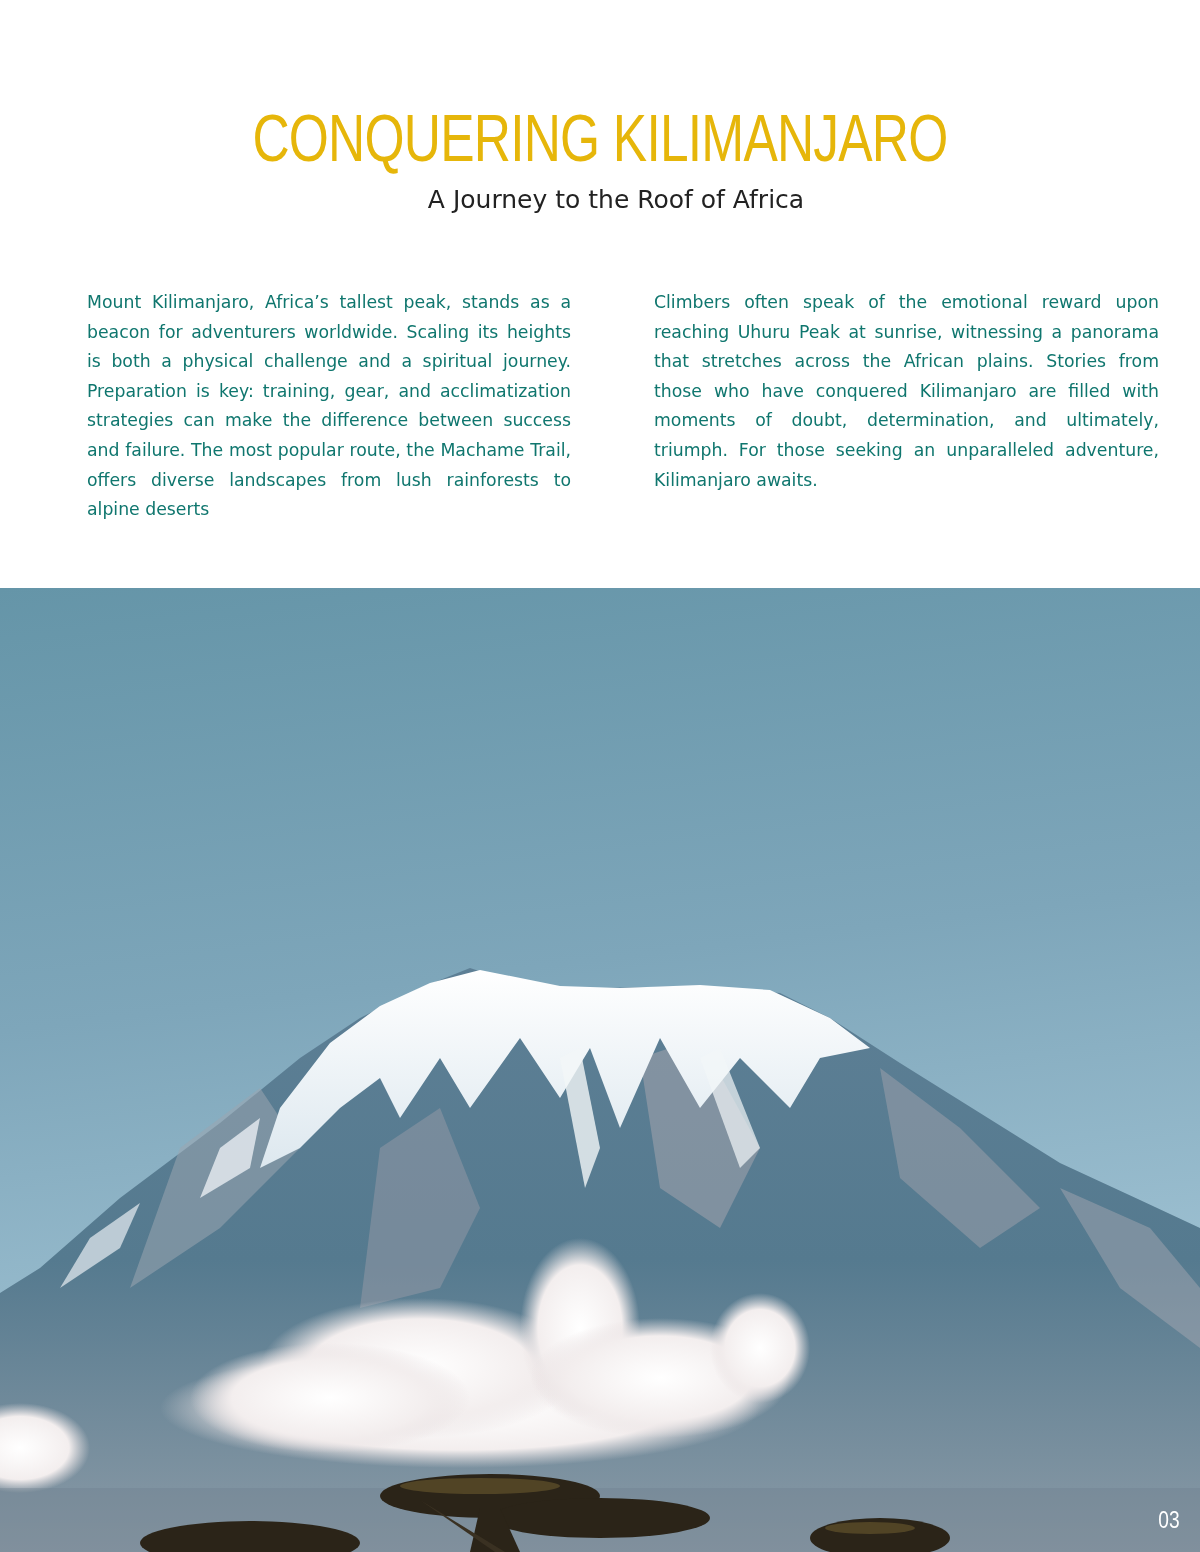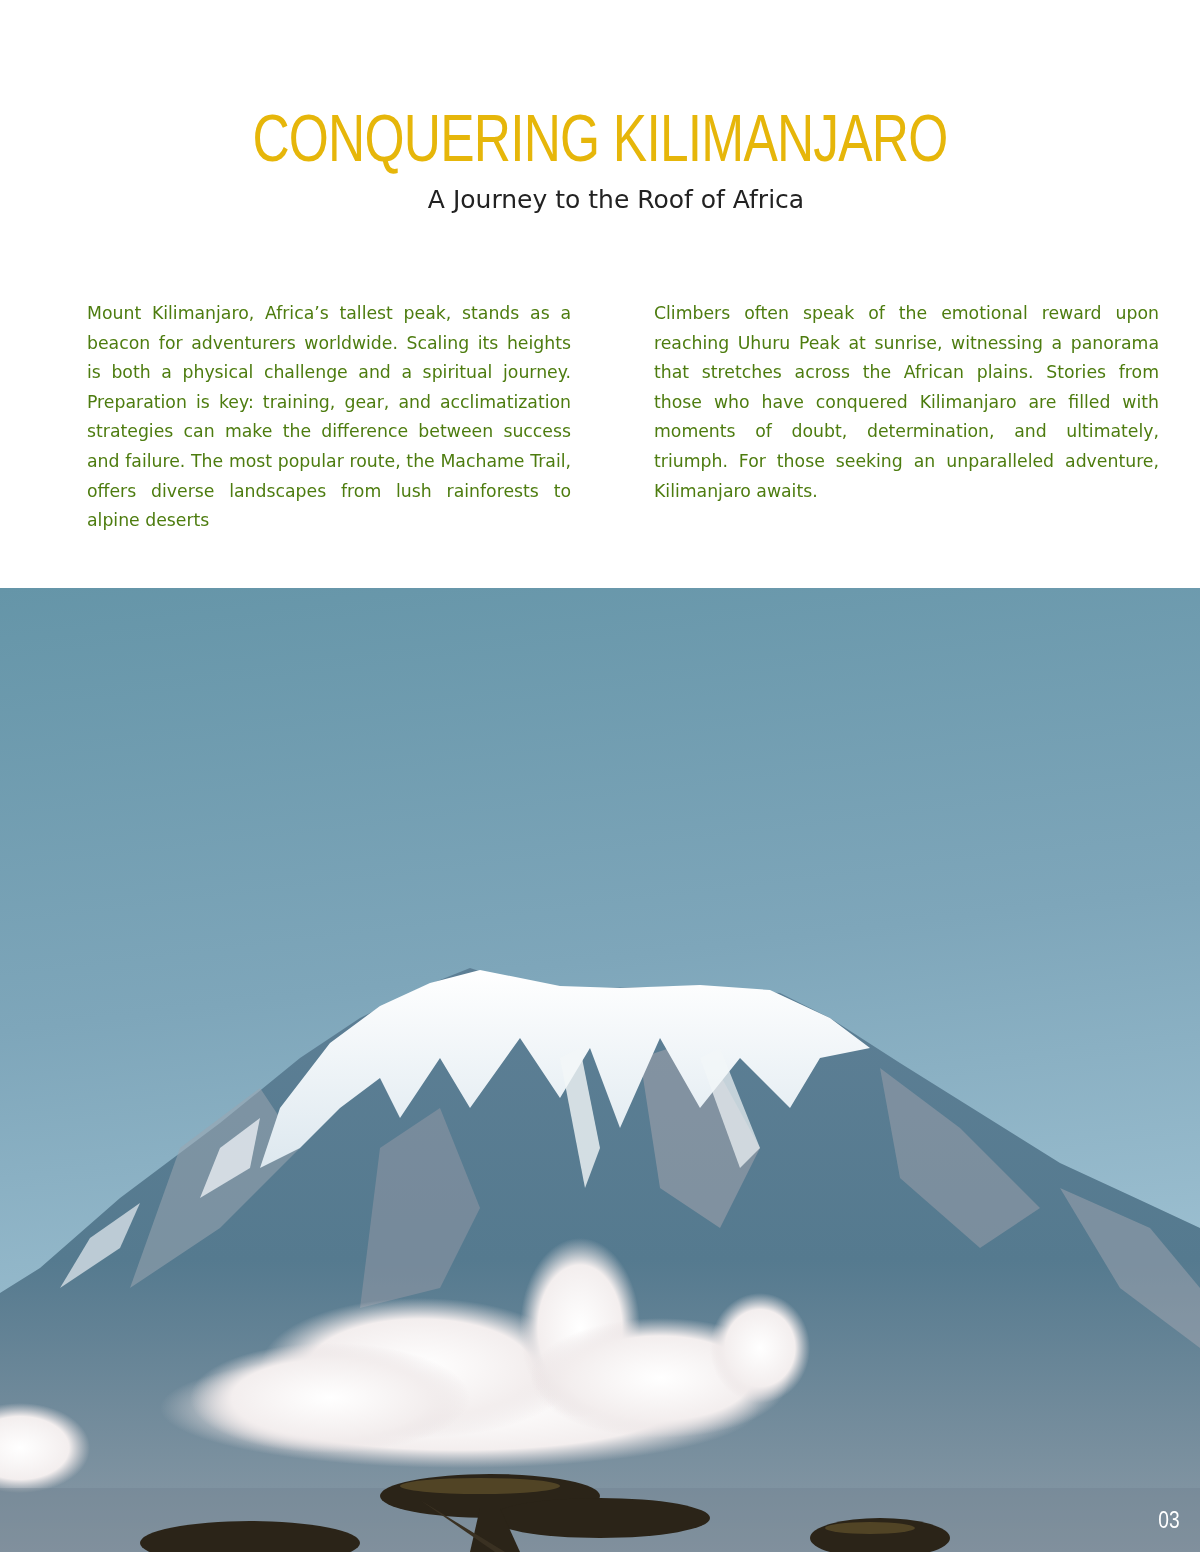--- a/index.html
+++ b/index.html
@@ -24,24 +24,24 @@
   .subtitle {
     position: absolute; left: 16px; top: 182px; width: 1200px;
     text-align: center;
     font-family: "DejaVu Sans", sans-serif;
     font-size: 25px; line-height: 36px;
     color: #222222;
     font-weight: normal;
     margin: 0;
   }
   .col {
-    position: absolute; top: 299px;
+    position: absolute; top: 288px;
     font-family: "DejaVu Sans", sans-serif;
     font-size: 17.3px; line-height: 29.6px;
-    color: #4d7c0f;
+    color: #0f766e;
     text-align: justify;
     margin: 0;
   }
   .col-left { left: 87px; width: 484px; }
   .col-right { left: 634px; width: 505px; margin-left: 20px; }
   .photo {
     position: absolute; left: 0; top: 588px; width: 1200px; height: 964px;
     overflow: hidden;
   }
   .photo svg { display: block; }

